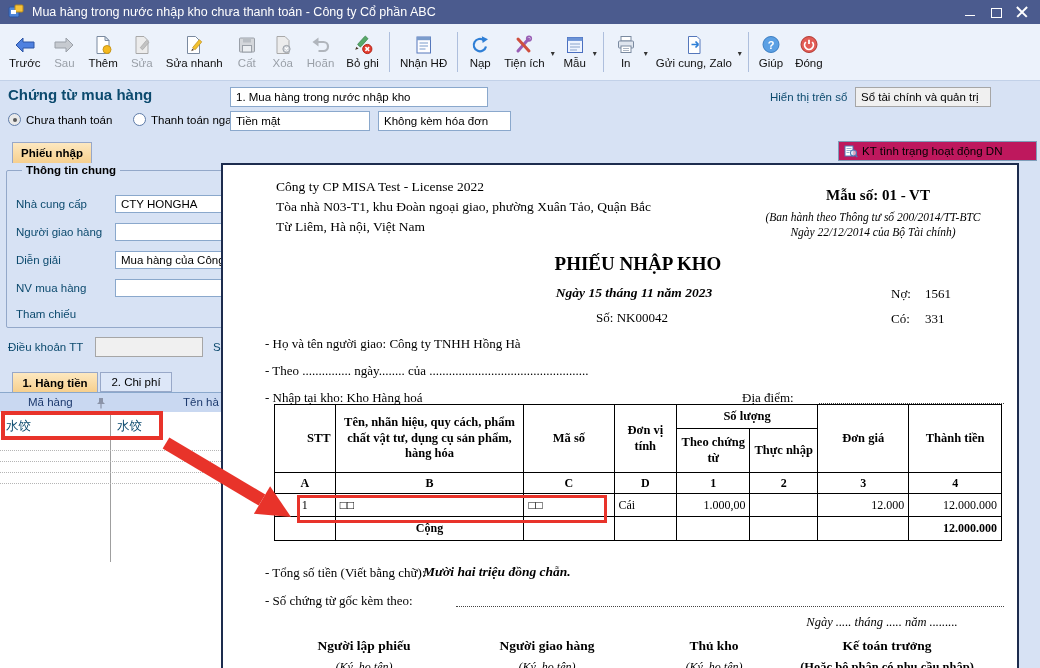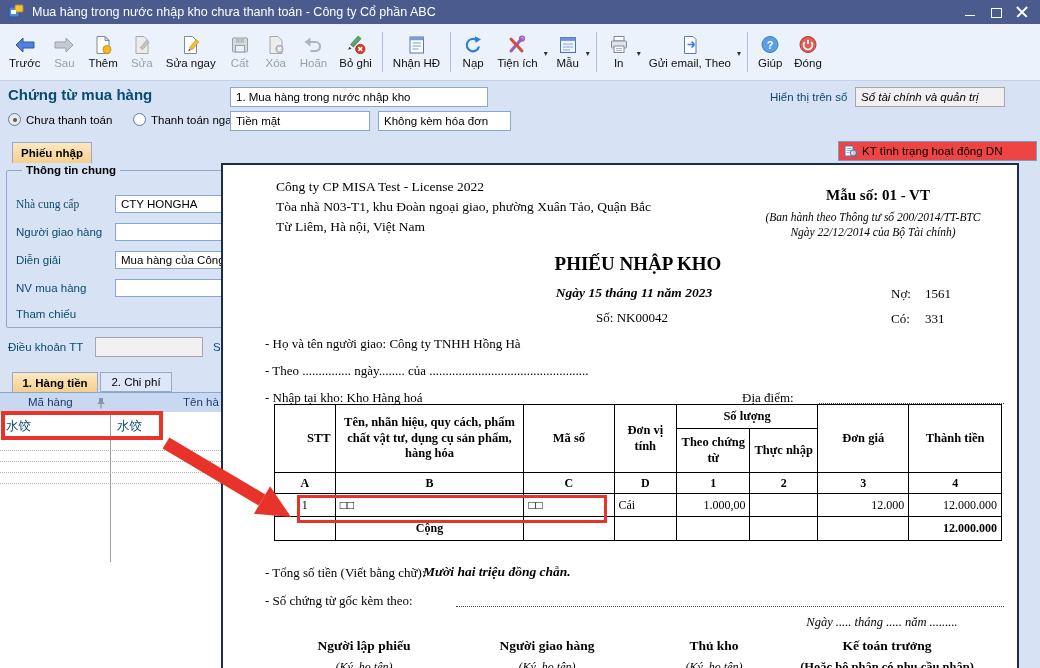--- a/index.html
+++ b/index.html
@@ -116,21 +116,21 @@
       <span>Sửa</span>
     </div>
     <div class="tb-item">
       <span class="tb-ic">
           <svg width="22" height="20" viewBox="0 0 22 20">
             <path d="M4.5 1.5 h8 l4 4 v13 h-12 z" fill="#fff" stroke="#7a8aa0"></path>
             <rect x="12.5" y="4.5" width="3.4" height="10.5" rx="0.5" transform="rotate(40 14.2 9.75)" fill="#f2c12e" stroke="#b8891c" stroke-width="0.6"></rect>
             <path d="M8.2 16.2 l1.1 -2.6 1.8 1.5 z" fill="#5a4630"></path>
           </svg>
         </span>
-      <span>Sửa ngay</span>
+      <span>Sửa nhanh</span>
     </div>
     <div class="tb-item disabled">
       <span class="tb-ic">
           <svg width="22" height="20" viewBox="0 0 22 20">
             <rect x="3.5" y="3" width="15" height="14" rx="1" fill="#d4d7db" stroke="#9aa0a8"></rect>
             <rect x="7" y="3" width="8" height="4.5" fill="#b9bec4"></rect>
             <rect x="6.5" y="10.5" width="9" height="6.5" fill="#eceff2" stroke="#9aa0a8"></rect>
           </svg>
         </span>
       <span>Cất</span>
@@ -228,21 +228,21 @@
       <span class="tb-caret">▾</span>
     </div>
     <div class="tb-group">
       <div class="tb-item">
         <span class="tb-ic">
             <svg width="22" height="20" viewBox="0 0 22 20">
               <path d="M5.5 1.5 h8.5 l3 3 v14 h-11.5 z" fill="#fff" stroke="#5577bb"></path>
               <path d="M8.5 9.5 h7 m0 0 l-3 -3 m3 3 l-3 3" fill="none" stroke="#2f7fd6" stroke-width="1.7"></path>
             </svg>
           </span>
-        <span>Gửi email, Theo</span>
+        <span>Gửi cung, Zalo</span>
       </div>
       <span class="tb-caret">▾</span>
     </div>
     <div class="tb-sep"></div>
     <div class="tb-item">
       <span class="tb-ic">
           <svg width="22" height="20" viewBox="0 0 22 20">
             <circle cx="11" cy="9.5" r="8" fill="#5ba0e4" stroke="#3c7ec2"></circle>
             <text x="11" y="13.5" font-size="11" font-weight="bold" fill="#fff" text-anchor="middle" font-family="Liberation Sans, sans-serif">?</text>
           </svg>
@@ -257,48 +257,48 @@
             <path d="M7.8 7 a4.4 4.4 0 1 0 6.4 0" fill="none" stroke="#fff" stroke-width="1.8"></path>
           </svg>
         </span>
       <span>Đóng</span>
     </div>
   </div>
 
   <div class="lbl" style="left:8px;top:86px;font-size:15px;font-weight:bold;">Chứng từ mua hàng</div>
   <div class="fld" style="left:230px;top:87px;width:258px;">1. Mua hàng trong nước nhập kho</div>
   <div class="lbl" style="left:770px;top:91px;">Hiển thị trên sổ</div>
-  <div class="fld gray" style="left:855px;top:87px;width:150px;font-style:italic;">Sổ tài chính và quản trị</div>
+  <div class="fld gray" style="left:855px;top:87px;width:136px;">Sổ tài chính và quản trị</div>
 
   <div class="radio sel" style="left:8px;top:113px;">
     <span class="rdot"></span>
     <span>Chưa thanh toán</span>
   </div>
   <div class="radio" style="left:133px;top:113px;">
     <span class="rdot"></span>
     <span>Thanh toán ngay</span>
   </div>
   <div class="fld" style="left:230px;top:111px;width:140px;">Tiền mặt</div>
   <div class="fld" style="left:378px;top:111px;width:133px;">Không kèm hóa đơn</div>
 
   <div class="tab active" style="left:12px;top:142px;width:80px;height:21px;">Phiếu nhập</div>
-  <div class="fld" style="left:838px;top:141px;width:199px;background:#ef4444;border-color:#7f9db9;gap:4px;">
+  <div class="fld" style="left:838px;top:141px;width:199px;background:#be185d;border-color:#7f9db9;gap:4px;">
     <svg width="14" height="13" viewBox="0 0 14 13">
         <rect x="1" y="1" width="8" height="10" fill="#fff" stroke="#4a7ab8"></rect>
         <path d="M2.5 3.5h5 M2.5 5.5h5 M2.5 7.5h3" stroke="#8aa8cc" stroke-width="0.9"></path>
         <circle cx="9.5" cy="8" r="3" fill="rgba(255,255,255,.6)" stroke="#4a7ab8" stroke-width="1.1"></circle>
         <line x1="11.6" y1="10.2" x2="13.3" y2="12" stroke="#4a7ab8" stroke-width="1.4"></line>
       </svg>
     <span>KT tình trạng hoạt động DN</span>
   </div>
 
   <div class="groupbox" style="left:6px;top:170px;width:400px;height:156px;"></div>
   <div class="legend" style="left:22px;top:164px;">Thông tin chung</div>
 
-  <div class="lbl" style="left:16px;top:198px;font-family:Liberation Serif, serif;">Nhà cung cấp</div>
+  <div class="lbl" style="left:16px;top:198px;">Nhà cung cấp</div>
   <div class="fld" style="left:115px;top:195px;width:120px;height:18px;">CTY HONGHA</div>
   <div class="lbl" style="left:16px;top:226px;">Người giao hàng</div>
   <div class="fld" style="left:115px;top:223px;width:120px;height:18px;"></div>
   <div class="lbl" style="left:16px;top:254px;">Diễn giải</div>
   <div class="fld" style="left:115px;top:251px;width:120px;height:18px;">Mua hàng của Công</div>
   <div class="lbl" style="left:16px;top:282px;">NV mua hàng</div>
   <div class="fld" style="left:115px;top:279px;width:120px;height:18px;"></div>
   <div class="lbl" style="left:16px;top:308px;">Tham chiếu</div>
 
   <div class="lbl" style="left:8px;top:341px;">Điều khoản TT</div>

